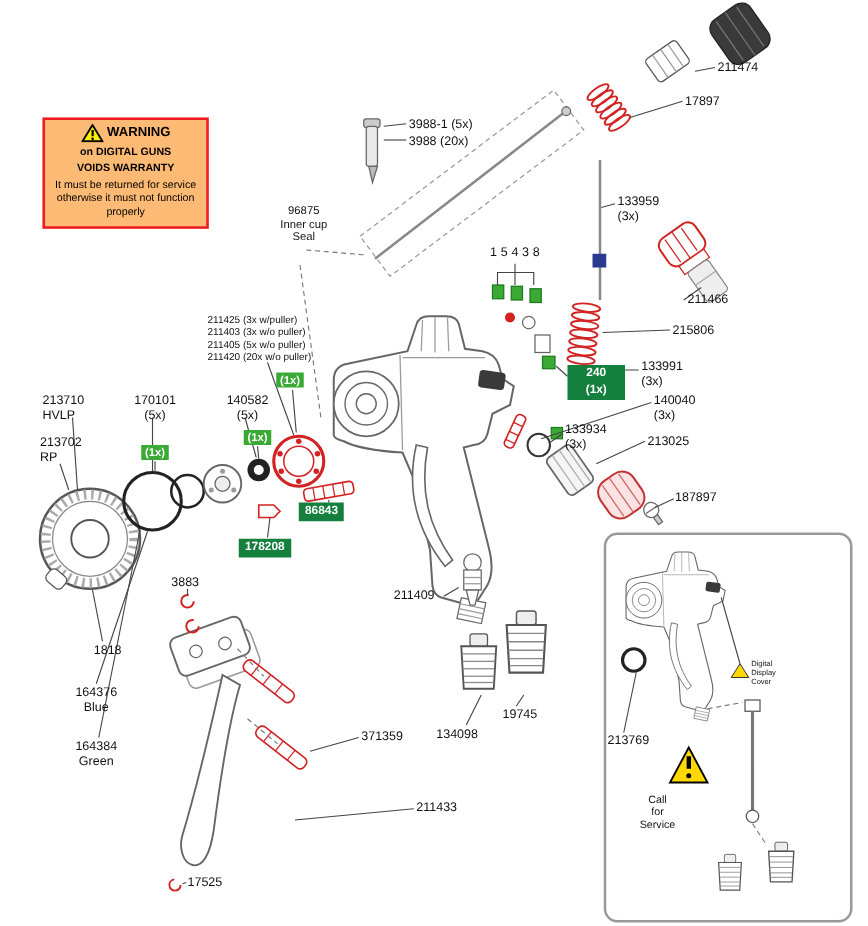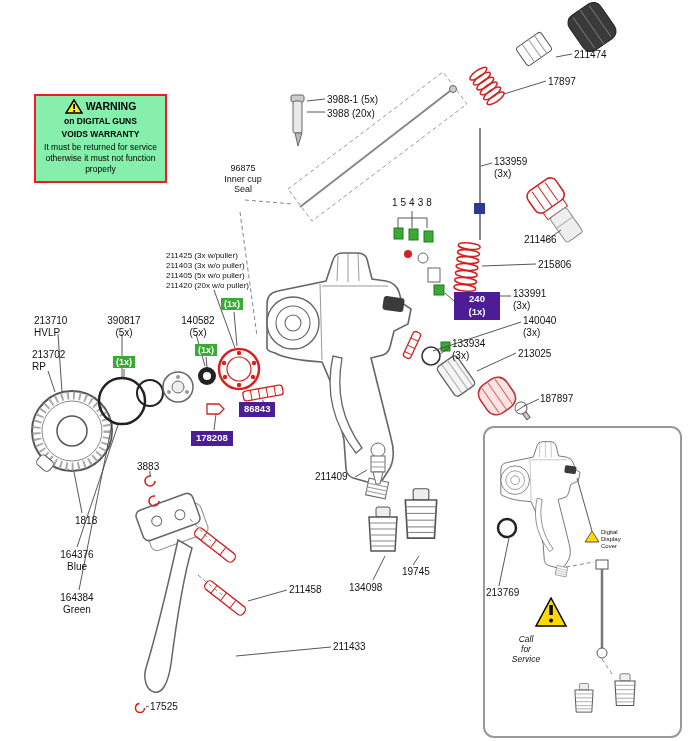--- a/index.html
+++ b/index.html
@@ -3,26 +3,26 @@
 <meta charset="utf-8">
 <style>
   html,body { margin:0; padding:0; background:#fff; font-family:"Liberation Sans",sans-serif; }
   .stage { position:relative; width:694px; height:741px; background:#fff; overflow:hidden; }
   svg.art { position:absolute; left:0; top:0; }
   .lbl { position:absolute; font-size:10px; line-height:1.18; color:#111; white-space:pre-line; }
   .lbl.c  { text-align:center; }
   .lbl.sm { font-size:8px; line-height:1.25; }
   .lbl.sp { letter-spacing:3px; }
   .lbl.tiny { font-size:6px; line-height:1.15; }
-  .lbl.med { font-size:8.5px; line-height:1.2;font-style:italic; }
+  .lbl.med { font-size:8.5px; line-height:1.2; }
   .badge { position:absolute; font-size:9.5px; font-weight:bold; color:#fff; text-align:center;
            white-space:pre-line; padding:1px 5px; line-height:1.35; }
-  .navy { background:#4c1d95; }
+  .navy { background:#15803d; }
   .green { background:#3aaa35; font-size:9px; padding:0 3px; font-weight:bold; }
-  .warnbox { position:absolute; left:34px; top:94px; width:133px; background:#86efac;
+  .warnbox { position:absolute; left:34px; top:94px; width:133px; background:#fdba74;
              border:2px solid #ed1c24; text-align:center; font-size:8.5px; line-height:1.3;
              color:#000; padding:3px 2px 6px; box-sizing:border-box; }
   .warnhead { display:flex; align-items:center; justify-content:center; gap:3px;
               font-weight:bold; font-size:10.5px; }
   .warnline { white-space:pre-line; margin-top:2px; }
   .warnline.b { font-weight:bold; }
 </style>
 </head>
 <body>
 
@@ -335,35 +335,35 @@
   <div class="lbl" style="left:574px; top:49px">211474</div>
   <div class="lbl" style="left:548px; top:76px">17897</div>
   <div class="lbl" style="left:327px; top:94px">3988-1  (5x)</div>
   <div class="lbl" style="left:327px; top:108px">3988  (20x)</div>
   <div class="lbl c" style="left:212px; top:163px; width:62px; font-size:9px">96875
 Inner cup
 Seal</div>
   <div class="lbl sp" style="left:392px; top:197px">15438</div>
   <div class="lbl" style="left:494px; top:156px">133959
 (3x)</div>
-  <div class="lbl" style="left:524px; top:234px">211466</div>
+  <div class="lbl" style="left:550px; top:234px">211466</div>
   <div class="lbl" style="left:538px; top:259px">215806</div>
   <div class="lbl sm" style="left:166px; top:251px">211425 (3x w/puller)
 211403 (3x w/o puller)
 211405 (5x w/o puller)
 211420 (20x w/o puller)</div>
   <div class="lbl" style="left:513px; top:288px">133991
 (3x)</div>
   <div class="badge navy" style="left:454px; top:292px; width:36px">240
 (1x)</div>
   <div class="lbl" style="left:523px; top:315px">140040
 (3x)</div>
   <div class="lbl" style="left:34px;  top:315px">213710
 HVLP</div>
-  <div class="lbl c" style="left:100px; top:315px; width:48px">390817
+  <div class="lbl c" style="left:100px; top:315px; width:48px">170101
 (5x)</div>
   <div class="lbl c" style="left:174px; top:315px; width:48px">140582
 (5x)</div>
   <div class="badge green" style="left:221px; top:298px">(1x)</div>
   <div class="lbl" style="left:32px; top:349px">213702
 RP</div>
   <div class="badge green" style="left:195px; top:344px">(1x)</div>
   <div class="badge green" style="left:113px; top:356px">(1x)</div>
   <div class="lbl" style="left:452px; top:338px">133934
 (3x)</div>
@@ -373,21 +373,21 @@
   <div class="badge navy" style="left:191px; top:431px">178208</div>
   <div class="lbl" style="left:137px; top:461px">3883</div>
   <div class="lbl" style="left:315px; top:471px">211409</div>
   <div class="lbl" style="left:75px; top:515px">1818</div>
   <div class="lbl c" style="left:54px; top:549px; width:46px">164376
 Blue</div>
   <div class="lbl" style="left:402px; top:566px">19745</div>
   <div class="lbl" style="left:349px; top:582px">134098</div>
   <div class="lbl c" style="left:54px; top:592px; width:46px">164384
 Green</div>
-  <div class="lbl" style="left:289px; top:584px">211458</div>
+  <div class="lbl" style="left:289px; top:584px">371359</div>
   <div class="lbl" style="left:333px; top:641px">211433</div>
   <div class="lbl" style="left:150px; top:701px">17525</div>
 
   <div class="lbl" style="left:486px; top:587px">213769</div>
   <div class="lbl tiny" style="left:601px; top:529px">Digital
 Display
 Cover</div>
   <div class="lbl med c" style="left:508px; top:634px; width:36px">Call
 for
 Service</div>

